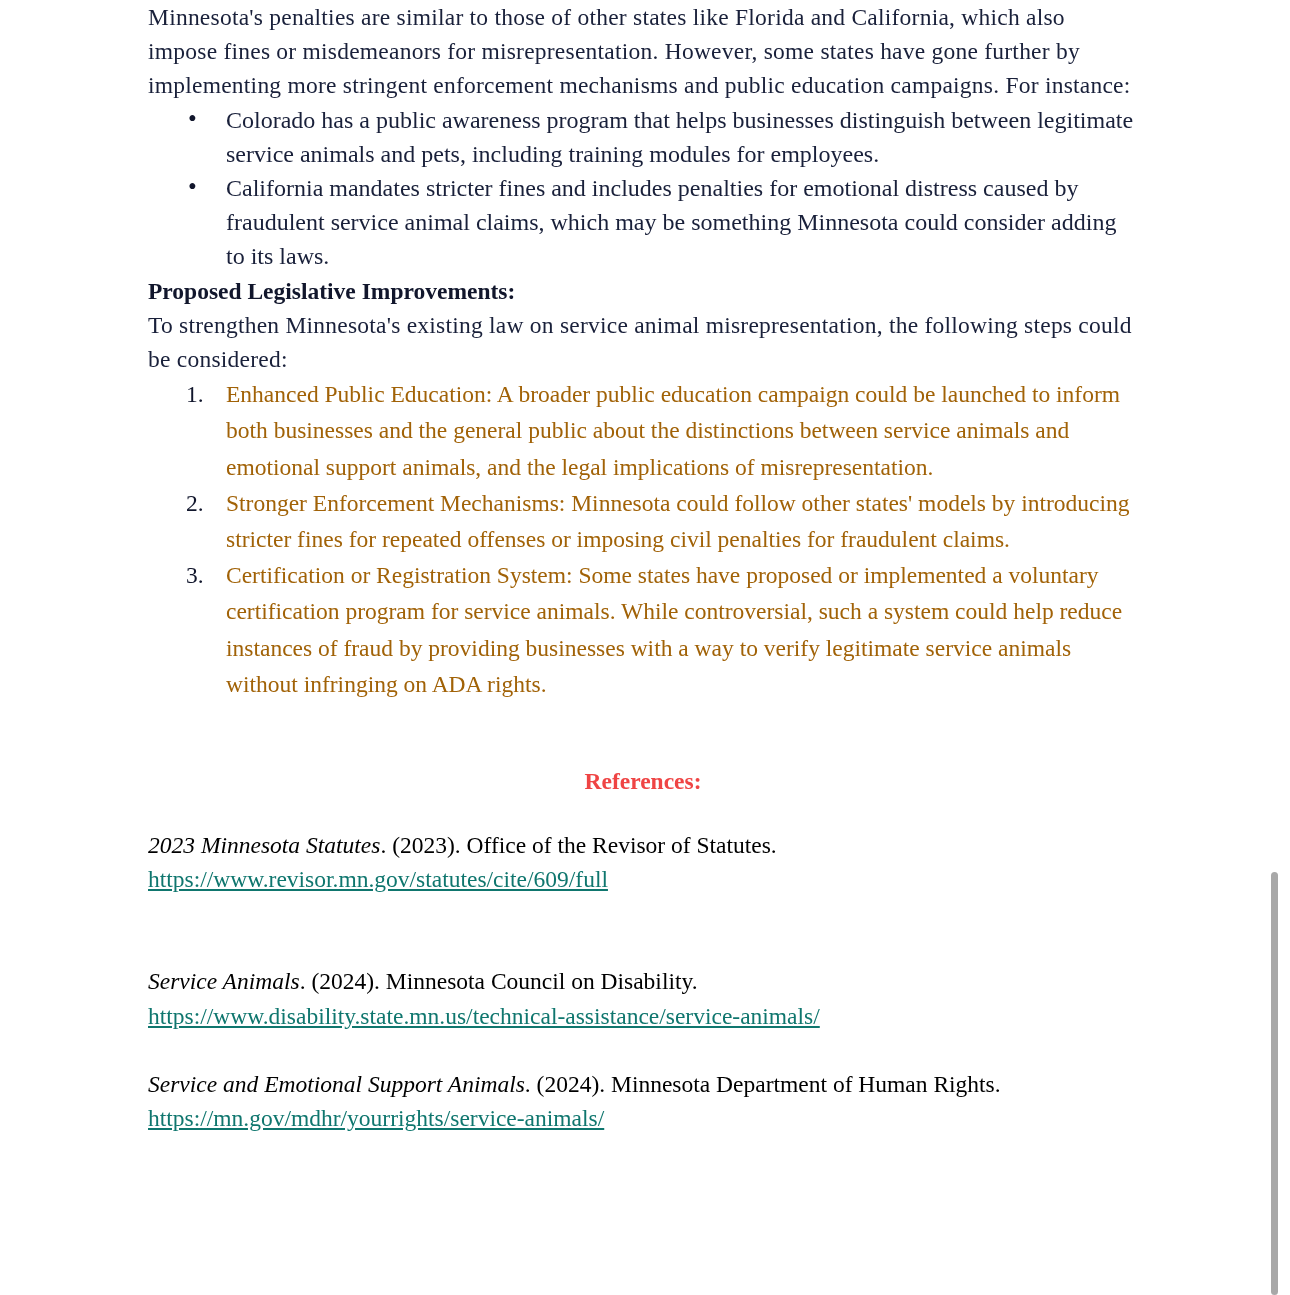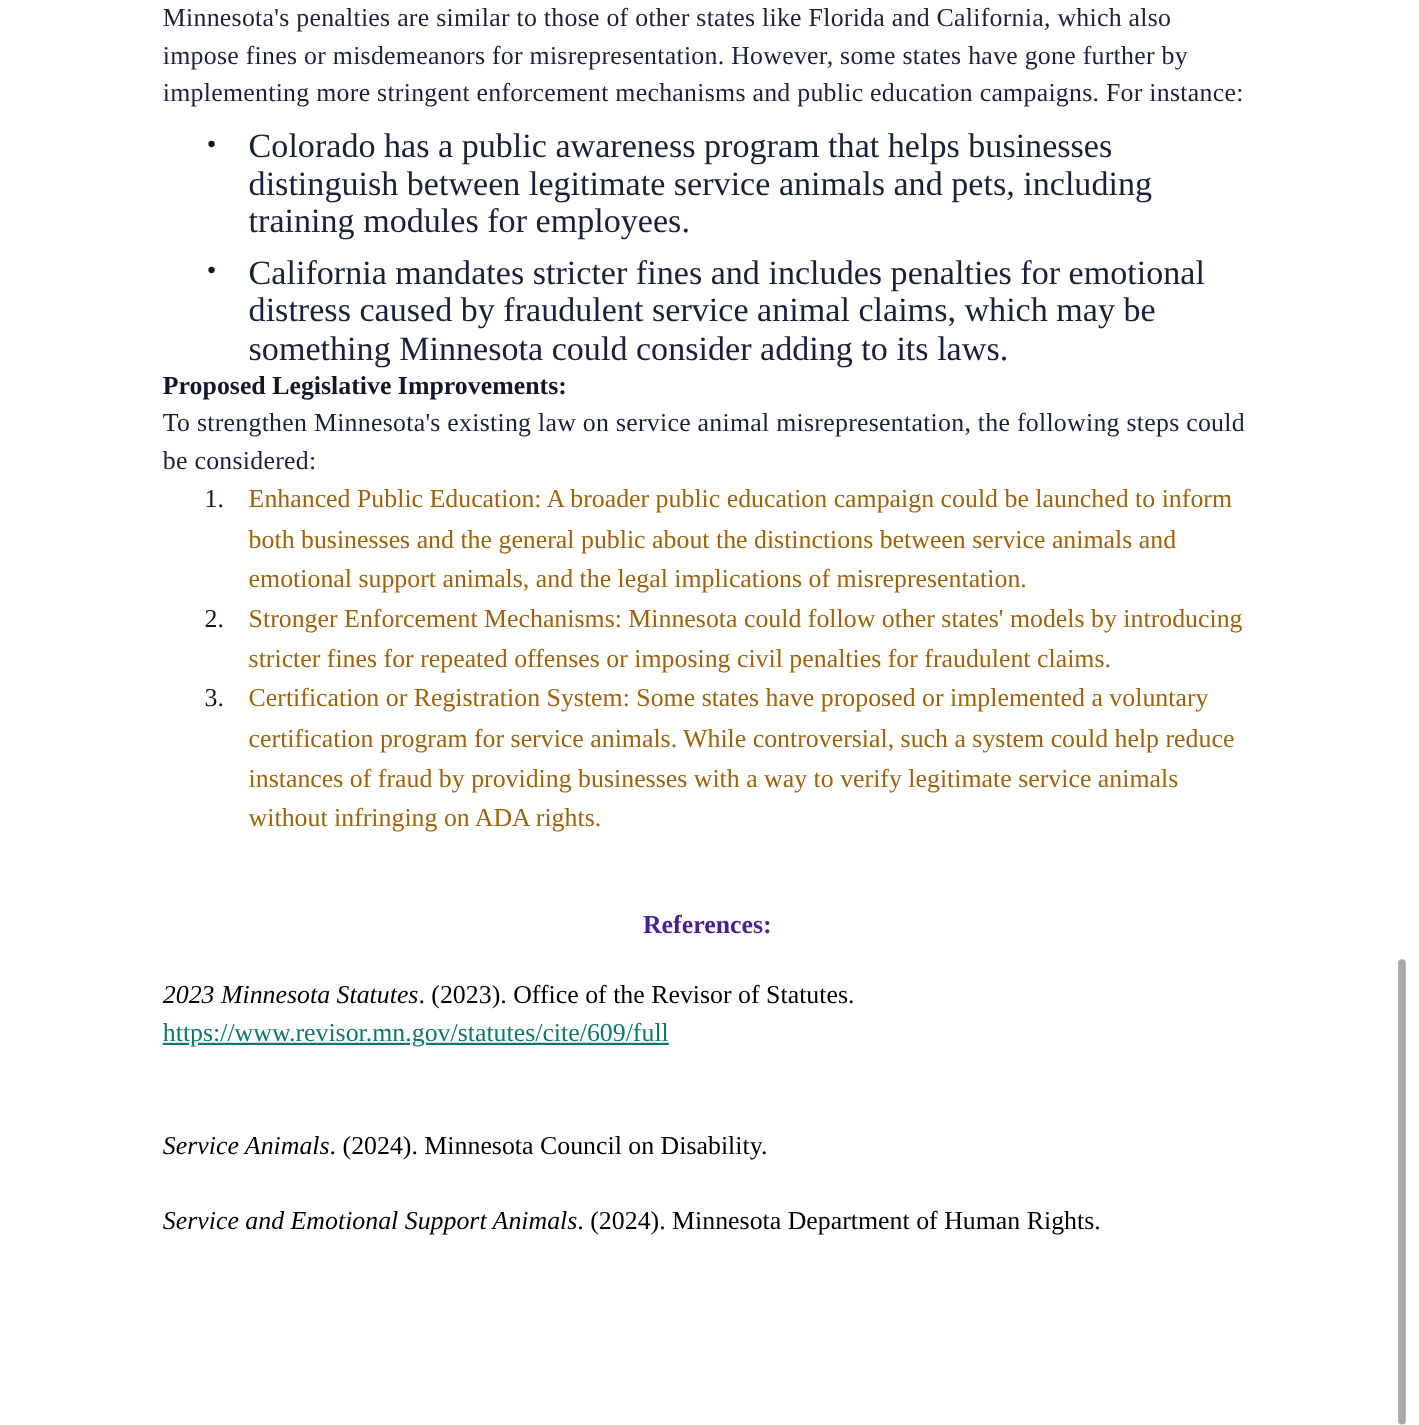--- a/index.html
+++ b/index.html
@@ -51,24 +51,23 @@
   }
 
   ul.bullets {
     margin: 0;
     padding: 0;
     list-style: none;
   }
   ul.bullets > li {
     position: relative;
     padding-left: 78px;
-    font-size: 31px;
+    font-size: 24px;
     line-height: 34.2px;
     color: #19203a;
-    margin-top: 13px;
   }
   ul.bullets > li::before {
     content: "\2022";
     position: absolute;
     left: 40px;
     top: -1px;
     font-size: 25px;
     color: #11162c;
     line-height: 34.2px;
   }
@@ -95,21 +94,21 @@
     font-size: 23.5px;
     line-height: 36.2px;
     color: #11162c;
   }
 
   .refs-heading {
     margin: 0;
     font-size: 23.5px;
     line-height: 34px;
     font-weight: bold;
-    color: #4c1d95;
+    color: #ef4444;
     text-align: center;
     width: 990px;
   }
 
   .ref-block {
     margin: 0;
     font-size: 23.5px;
     line-height: 34.2px;
     color: #000000;
   }
@@ -177,26 +176,28 @@
       <a class="reflink" href="#">https://www.revisor.mn.gov/statutes/cite/609/full</a>
     </div>
 
     <div style="height:34px"></div>
 
 
     <div style="height:34px"></div>
 
     <div class="ref-block">
       <i>Service Animals</i><span>. (2024). Minnesota Council on Disability.</span><br>
+      <a class="reflink" href="#">https://www.disability.state.mn.us/technical-assistance/service-animals/</a>
     </div>
 
     <div style="height:34px"></div>
 
     <div class="ref-block">
       <i>Service and Emotional Support Animals</i><span>. (2024). Minnesota Department of Human Rights.</span><br>
+      <a class="reflink" href="#">https://mn.gov/mdhr/yourrights/service-animals/</a>
     </div>
 
   </div>
 
   <div class="scrollbar-track">
     <div class="scrollbar-thumb"></div>
   </div>
 
 </div>
 

